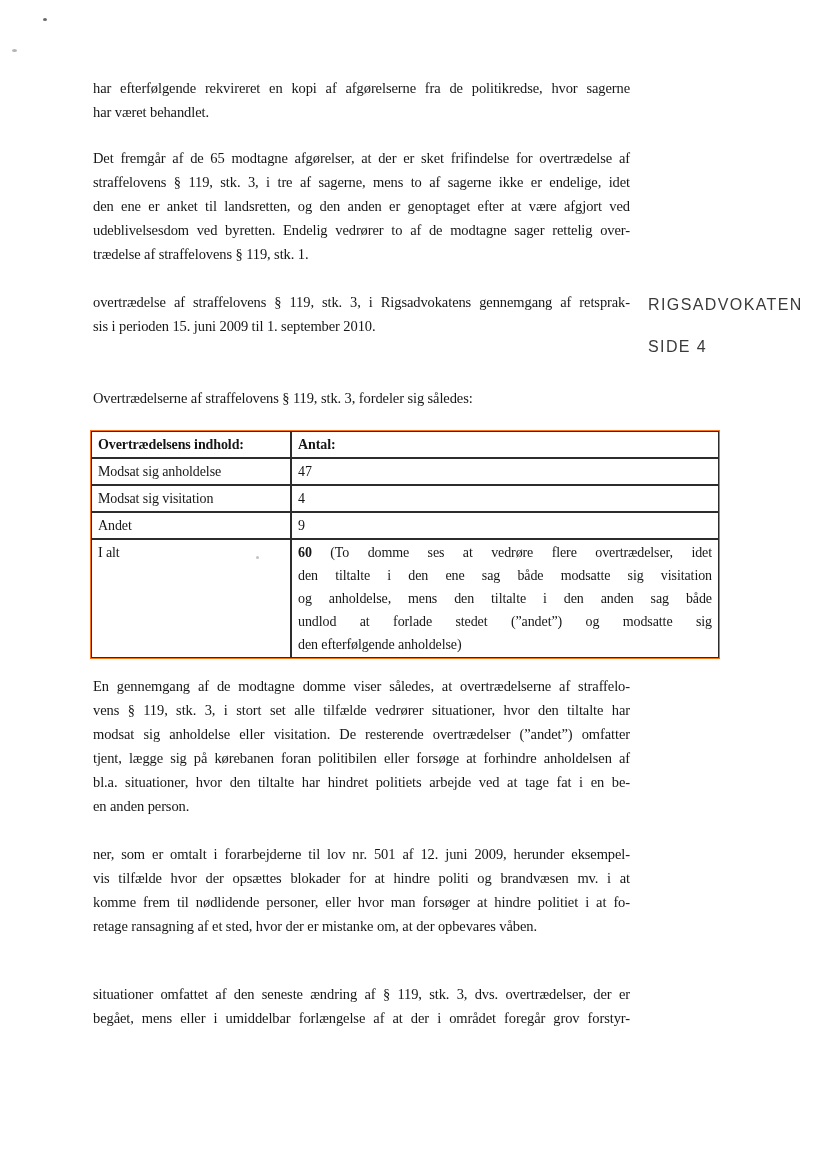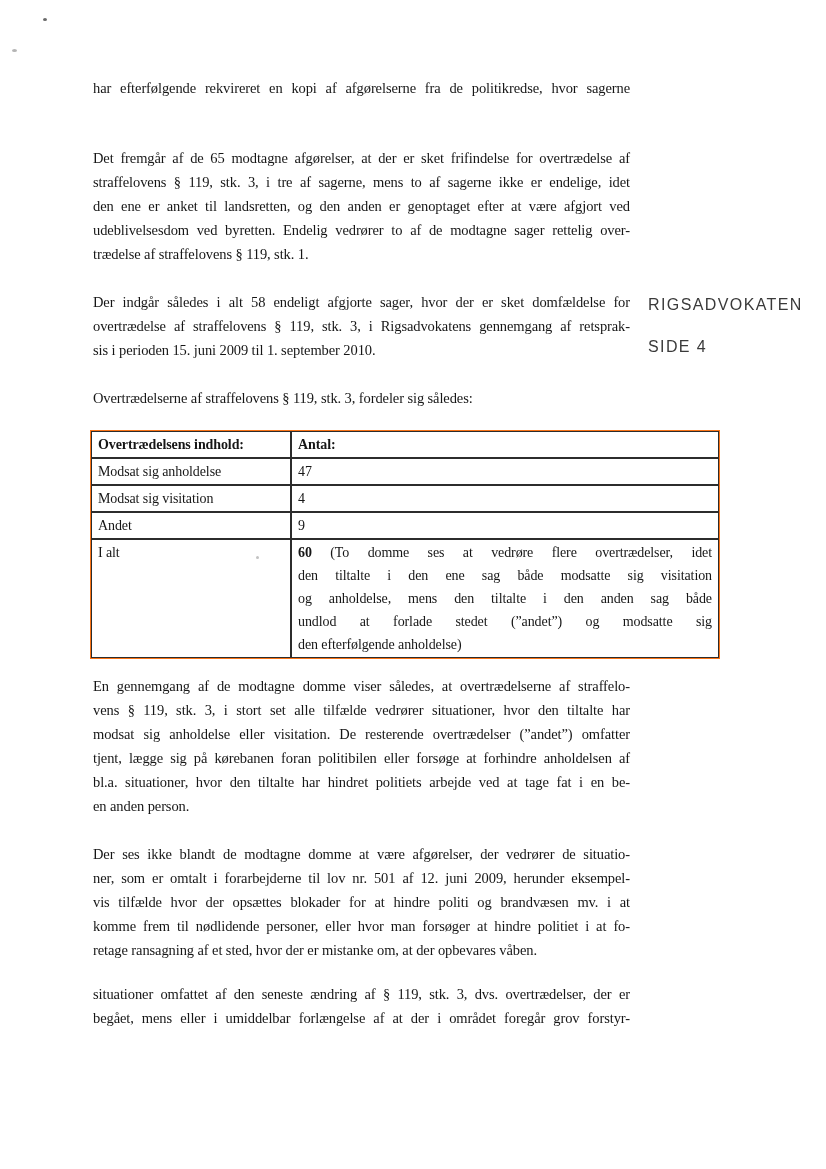--- a/index.html
+++ b/index.html
@@ -67,32 +67,32 @@
 <body>
 
 <div class="page">
 
   <div class="speck speck-1"></div>
   <div class="speck speck-2"></div>
   <div class="speck speck-3"></div>
 
   <div class="para" style="top:76px">
       <div class="tline">har efterfølgende rekvireret en kopi af afgørelserne fra de politikredse, hvor sagerne</div>
+      <div class="tline tline-last">har været behandlet.</div>
     </div>
 
   <div class="para" style="top:146px">
       <div class="tline">Det fremgår af de 65 modtagne afgørelser, at der er sket frifindelse for overtrædelse af</div>
       <div class="tline">straffelovens § 119, stk. 3, i tre af sagerne, mens to af sagerne ikke er endelige, idet</div>
       <div class="tline">den ene er anket til landsretten, og den anden er genoptaget efter at være afgjort ved</div>
       <div class="tline">udeblivelsesdom ved byretten. Endelig vedrører to af de modtagne sager rettelig over-</div>
       <div class="tline tline-last">trædelse af straffelovens § 119, stk. 1.</div>
     </div>
 
   <div class="para" style="top:290px">
-      <div class="tline">Der indgår således i alt 58 endeligt afgjorte sager, hvor der er sket domfældelse for</div>
       <div class="tline">overtrædelse af straffelovens § 119, stk. 3, i Rigsadvokatens gennemgang af retsprak-</div>
       <div class="tline tline-last">sis i perioden 15. juni 2009 til 1. september 2010.</div>
     </div>
 
   <div class="margin-note" style="top:296px">RIGSADVOKATEN</div>
   <div class="margin-note" style="top:338px">SIDE 4</div>
 
   <div class="para" style="top:386px">
       <div class="tline tline-last">Overtrædelserne af straffelovens § 119, stk. 3, fordeler sig således:</div>
     </div>
@@ -135,21 +135,20 @@
   <div class="para" style="top:674px">
       <div class="tline">En gennemgang af de modtagne domme viser således, at overtrædelserne af straffelo-</div>
       <div class="tline">vens § 119, stk. 3, i stort set alle tilfælde vedrører situationer, hvor den tiltalte har</div>
       <div class="tline">modsat sig anholdelse eller visitation. De resterende overtrædelser (”andet”) omfatter</div>
       <div class="tline">tjent, lægge sig på kørebanen foran politibilen eller forsøge at forhindre anholdelsen af</div>
       <div class="tline">bl.a. situationer, hvor den tiltalte har hindret politiets arbejde ved at tage fat i en be-</div>
       <div class="tline tline-last">en anden person.</div>
     </div>
 
   <div class="para" style="top:842px">
-      <div class="tline">Der ses ikke blandt de modtagne domme at være afgørelser, der vedrører de situatio-</div>
       <div class="tline">ner, som er omtalt i forarbejderne til lov nr. 501 af 12. juni 2009, herunder eksempel-</div>
       <div class="tline">vis tilfælde hvor der opsættes blokader for at hindre politi og brandvæsen mv. i at</div>
       <div class="tline">komme frem til nødlidende personer, eller hvor man forsøger at hindre politiet i at fo-</div>
       <div class="tline tline-last">retage ransagning af et sted, hvor der er mistanke om, at der opbevares våben.</div>
     </div>
 
   <div class="para" style="top:982px" data-justify-all="true">
       <div class="tline">situationer omfattet af den seneste ændring af § 119, stk. 3, dvs. overtrædelser, der er</div>
       <div class="tline tline-last">begået, mens eller i umiddelbar forlængelse af at der i området foregår grov forstyr-</div>
     </div>

